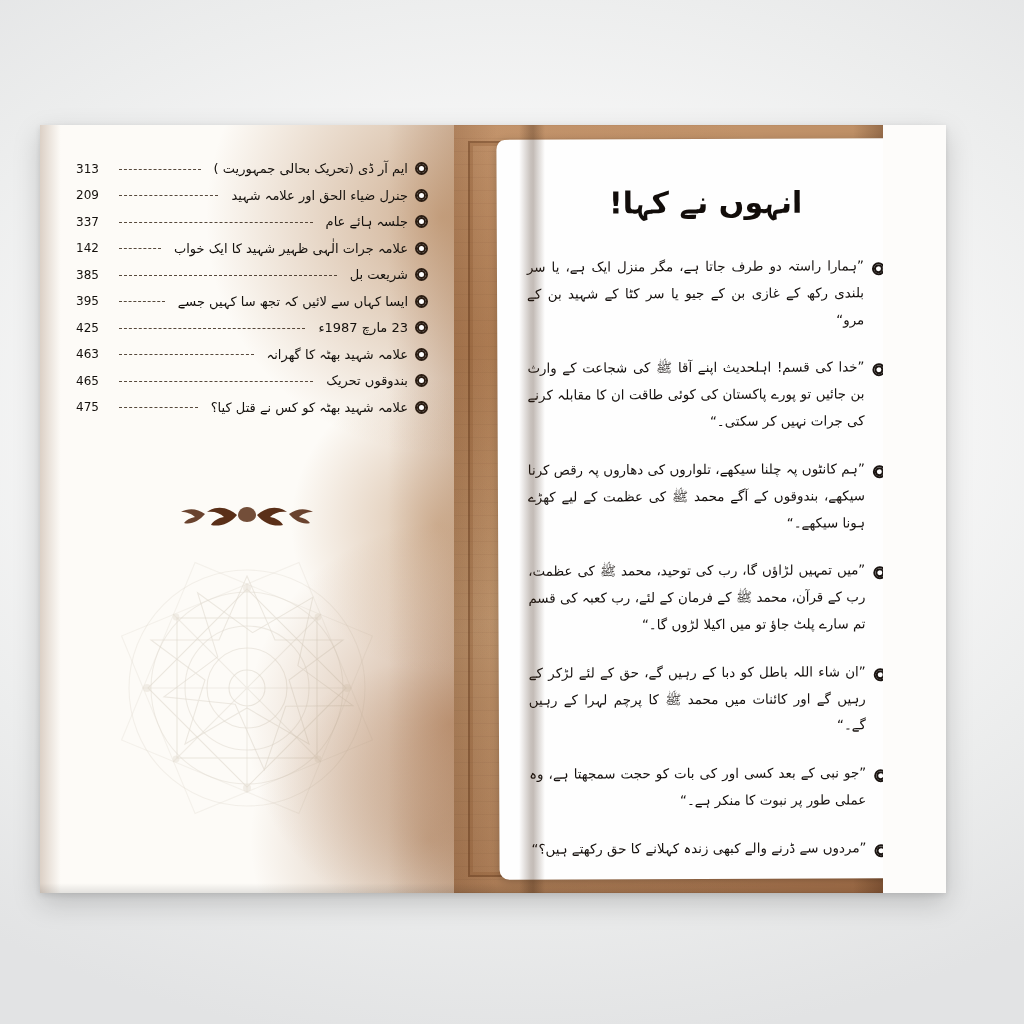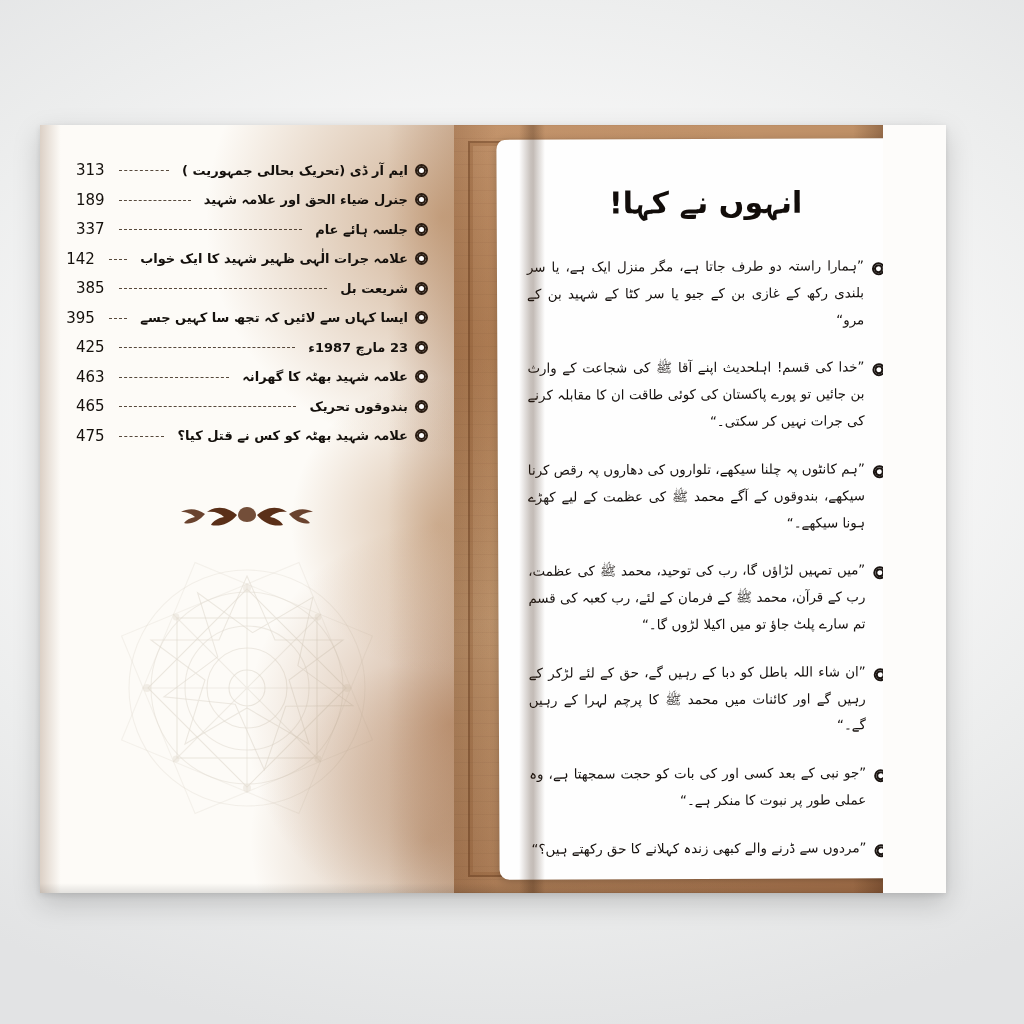--- a/index.html
+++ b/index.html
@@ -170,35 +170,34 @@
     background: #fff;
     box-shadow: inset 0 0 0 2px #2a1c12;
   }
 
   .toc-title {
     flex: 0 0 auto;
     font-size: 13px;
     color: #14100c;
     white-space: nowrap;
     font-family: "DejaVu Sans", sans-serif;
-    font-weight: bold;
   }
 
   .toc-leader {
     flex: 1 1 auto;
     height: 1px;
     margin: 0 6px;
     border-bottom: 1.4px dashed #3a2a1c;
     opacity: .85;
     min-width: 18px;
   }
 
   .toc-page {
     flex: 0 0 auto;
-    font-size: 15px;
+    font-size: 12px;
     color: #14100c;
     direction: ltr;
     min-width: 30px;
     text-align: left;
     font-family: "DejaVu Sans", sans-serif;
   }
 
   
   .divider-ornament {
     position: absolute;
@@ -258,21 +257,21 @@
           <span class="toc-bullet"></span>
           <span class="toc-title">ایم آر ڈی (تحریک بحالی جمہوریت )</span>
           <span class="toc-leader"></span>
           <span class="toc-page">313</span>
         </div>
 
         <div class="toc-row">
           <span class="toc-bullet"></span>
           <span class="toc-title">جنرل ضیاء الحق اور علامہ شہید</span>
           <span class="toc-leader"></span>
-          <span class="toc-page">189</span>
+          <span class="toc-page">209</span>
         </div>
 
         <div class="toc-row">
           <span class="toc-bullet"></span>
           <span class="toc-title">جلسہ ہائے عام</span>
           <span class="toc-leader"></span>
           <span class="toc-page">337</span>
         </div>
 
         <div class="toc-row">

